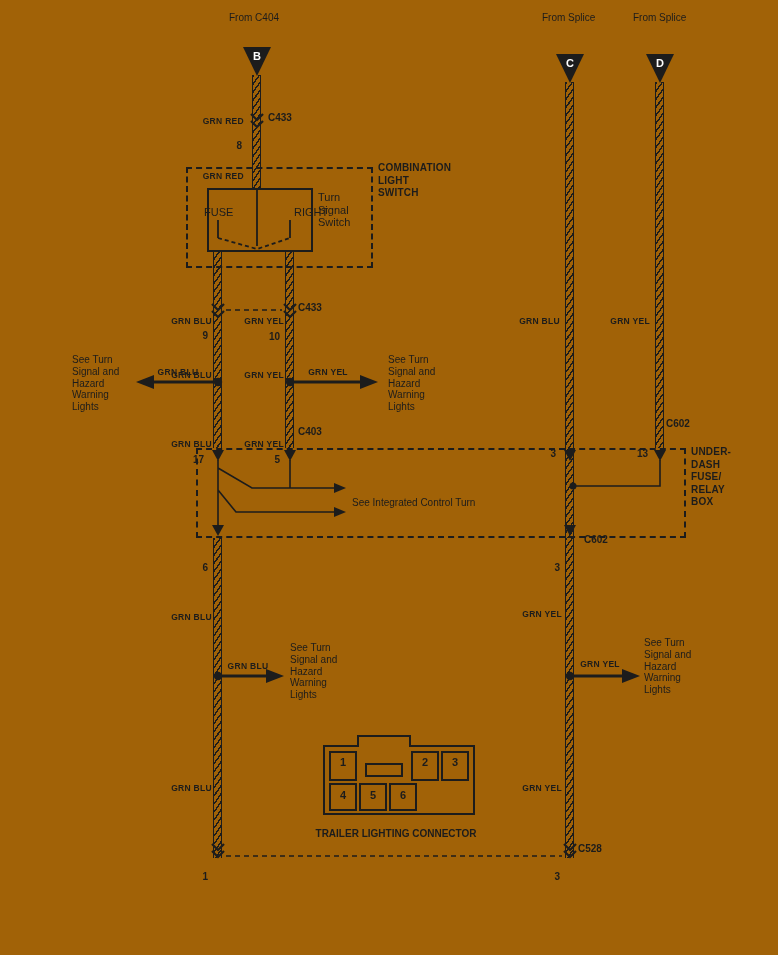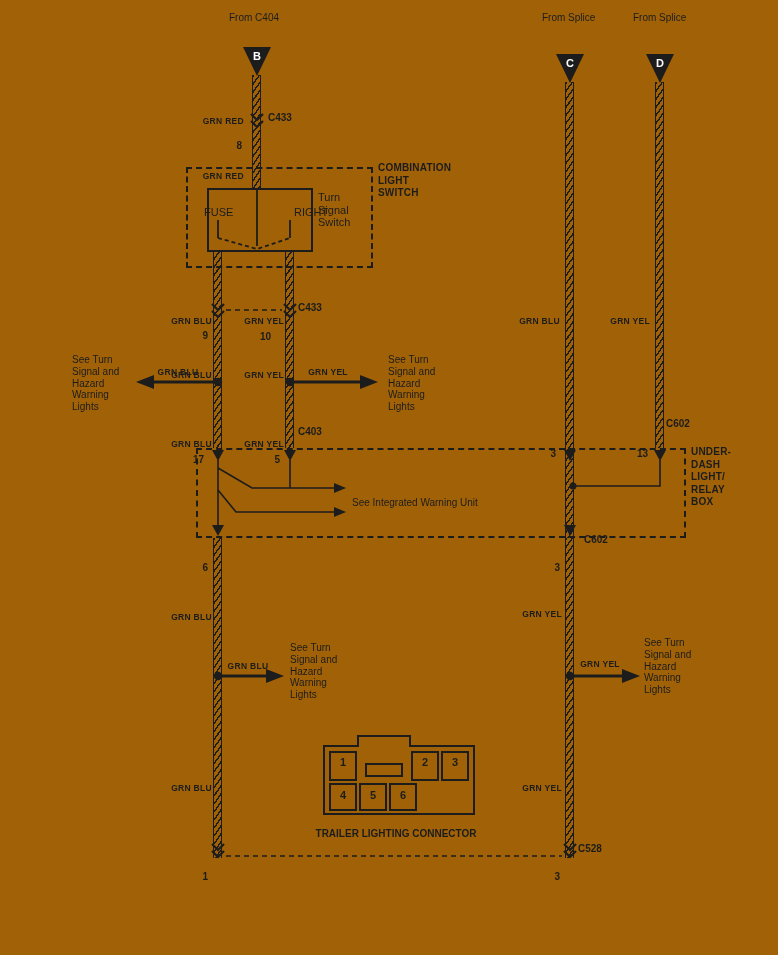--- a/index.html
+++ b/index.html
@@ -144,21 +144,21 @@
 SWITCH</div>
   <div class="t n9 pre" style="left:318px;top:191px;">Turn
 Signal
 Switch</div>
   <div class="t n9 center" style="left:204px;top:206px;width:28px;">FUSE</div>
   <div class="t n9 center" style="left:276px;top:206px;width:24px;margin-left:18px;">RIGHT</div>
 
   <div class="t wc right" style="left:168px;top:288px;width:44px;">GRN BLU</div>
   <div class="t wc right" style="left:240px;top:288px;width:44px;">GRN YEL</div>
   <div class="t b10 right" style="left:192px;top:302px;width:16px;">9</div>
-  <div class="t b10 right" style="left:249px;top:303px;width:22px;">10</div>
+  <div class="t b10 right" style="left:258px;top:303px;width:22px;">10</div>
   <div class="t b10" style="left:298px;top:302px;">C433</div>
 
   <div class="t wc right" style="left:168px;top:342px;width:44px;">GRN BLU</div>
   <div class="t wc right" style="left:240px;top:342px;width:44px;">GRN YEL</div>
 
   <div class="t ref pre" style="left:72px;top:354px;">See Turn
 Signal and
 Hazard
 Warning
 Lights</div>
@@ -178,24 +178,24 @@
   <div class="t b10" style="left:298px;top:426px;">C403</div>
 
   <div class="t wc right" style="left:516px;top:288px;width:44px;">GRN BLU</div>
   <div class="t wc right" style="left:606px;top:288px;width:44px;">GRN YEL</div>
   <div class="t b10 right" style="left:536px;top:420px;width:20px;">3</div>
   <div class="t b10 right" style="left:624px;top:420px;width:24px;">13</div>
   <div class="t b10" style="left:666px;top:418px;">C602</div>
 
   <div class="t hdr pre" style="left:691px;top:446px;">UNDER-
 DASH
-LIGHT/
+FUSE/
 RELAY
 BOX</div>
-  <div class="t ref" style="left:352px;top:497px;">See Integrated Warning Unit</div>
+  <div class="t ref" style="left:352px;top:497px;">See Integrated Control Turn</div>
   <div class="t b10 right" style="left:188px;top:534px;width:20px;">6</div>
   <div class="t b10 right" style="left:540px;top:534px;width:20px;">3</div>
   <div class="t b10" style="left:584px;top:534px;">C602</div>
 
   <div class="t wc right" style="left:168px;top:584px;width:44px;">GRN BLU</div>
   <div class="t wc right" style="left:518px;top:581px;width:44px;">GRN YEL</div>
 
   <div class="t wc center" style="left:222px;top:661px;width:52px;">GRN BLU</div>
   <div class="t ref pre" style="left:290px;top:642px;">See Turn
 Signal and

